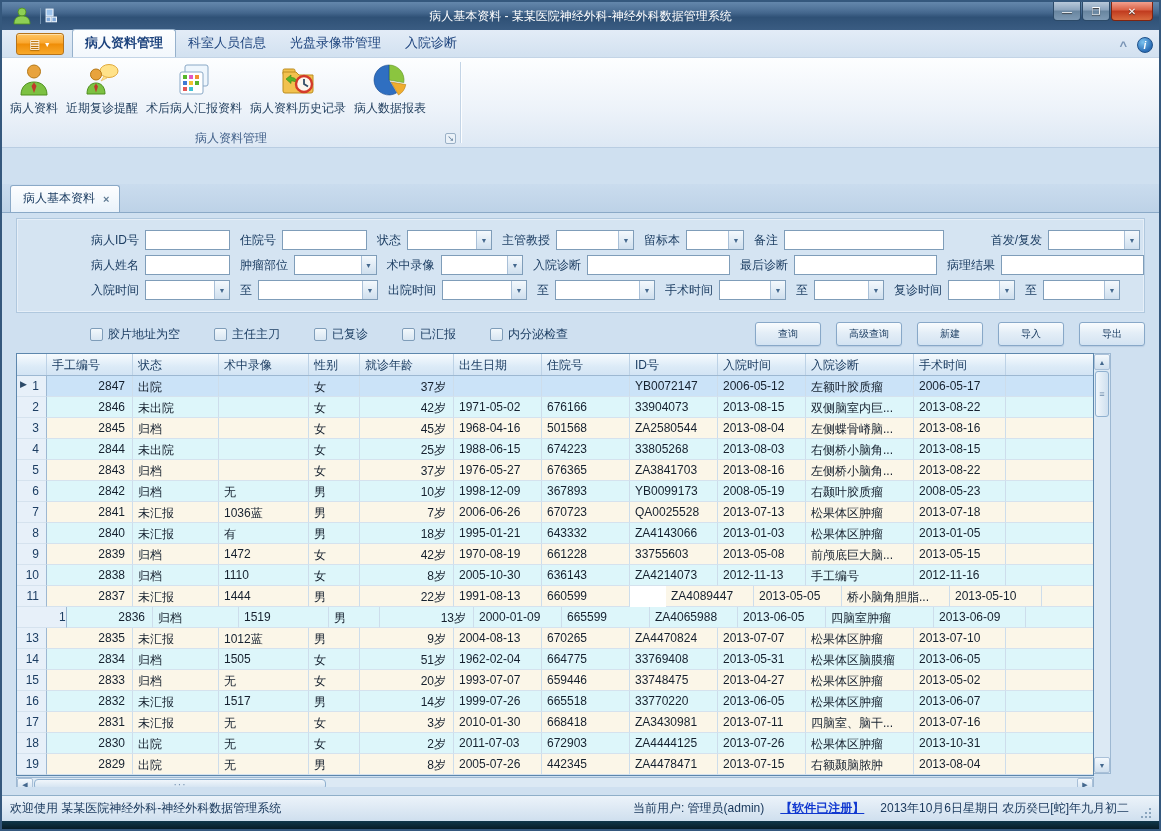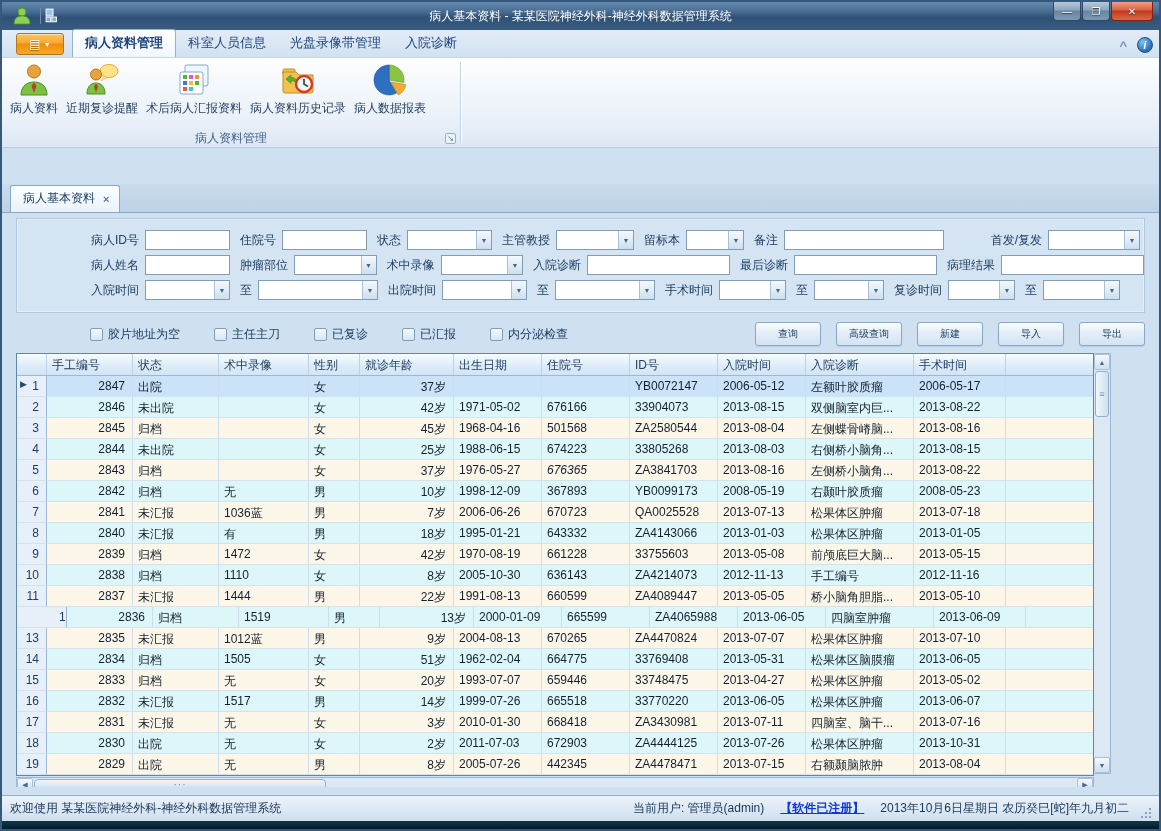--- a/index.html
+++ b/index.html
@@ -449,21 +449,21 @@
               <div class="gcell gfill"></div>
             </div>
             <div class="grow cream">
               <div class="gcell ind" style="width: 30px;">5</div>
               <div class="gcell r" style="width: 86px;">2843</div>
               <div class="gcell" style="width: 86px;">归档</div>
               <div class="gcell" style="width: 90px;"></div>
               <div class="gcell" style="width: 51px;">女</div>
               <div class="gcell r" style="width: 94px;">37岁</div>
               <div class="gcell" style="width: 88px;">1976-05-27</div>
-              <div class="gcell" style="width: 88px; font-style: italic;">676365</div>
+              <div class="gcell" style="width: 88px;">676365</div>
               <div class="gcell" style="width: 88px;">ZA3841703</div>
               <div class="gcell" style="width: 88px;">2013-08-16</div>
               <div class="gcell" style="width: 108px;">左侧桥小脑角...</div>
               <div class="gcell" style="width: 92px;">2013-08-22</div>
               <div class="gcell gfill"></div>
             </div>
             <div class="grow cyan">
               <div class="gcell ind" style="width: 30px;">6</div>
               <div class="gcell r" style="width: 86px;">2842</div>
               <div class="gcell" style="width: 86px;">归档</div>
@@ -540,21 +540,21 @@
             </div>
             <div class="grow cream">
               <div class="gcell ind" style="width: 30px;">11</div>
               <div class="gcell r" style="width: 86px;">2837</div>
               <div class="gcell" style="width: 86px;">未汇报</div>
               <div class="gcell" style="width: 90px;">1444</div>
               <div class="gcell" style="width: 51px;">男</div>
               <div class="gcell r" style="width: 94px;">22岁</div>
               <div class="gcell" style="width: 88px;">1991-08-13</div>
               <div class="gcell" style="width: 88px;">660599</div>
-              <div class="gcell" style="width: 88px;">ZA4089447</div>
+              <div class="gcell" style="width: 88px; margin-left: 36px;">ZA4089447</div>
               <div class="gcell" style="width: 88px;">2013-05-05</div>
               <div class="gcell" style="width: 108px;">桥小脑角胆脂...</div>
               <div class="gcell" style="width: 92px;">2013-05-10</div>
               <div class="gcell gfill"></div>
             </div>
             <div class="grow cyan">
               <div class="gcell ind" style="width: 30px; padding-left: 42px;">12</div>
               <div class="gcell r" style="width: 86px;">2836</div>
               <div class="gcell" style="width: 86px;">归档</div>
               <div class="gcell" style="width: 90px;">1519</div>

